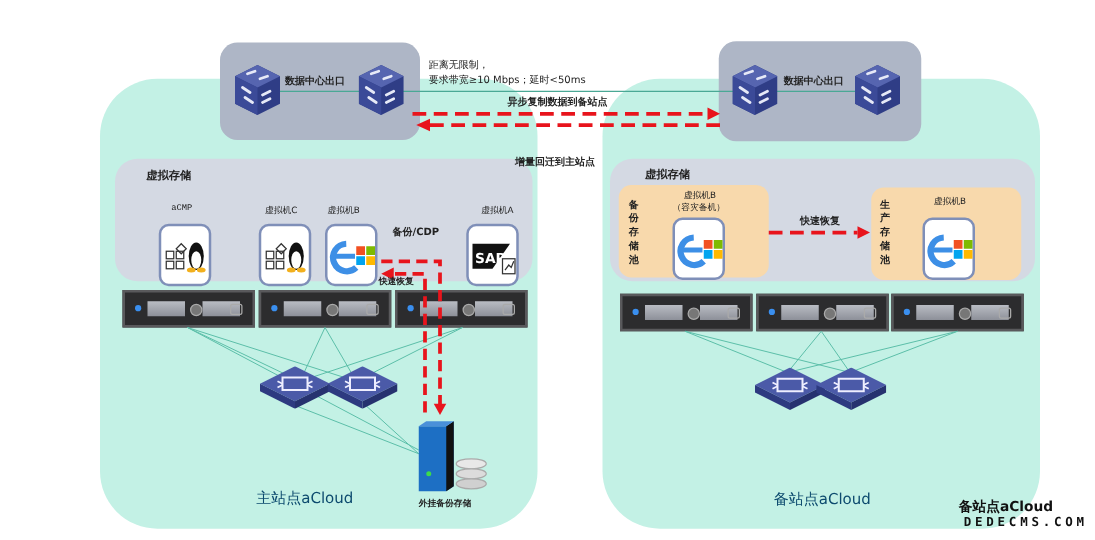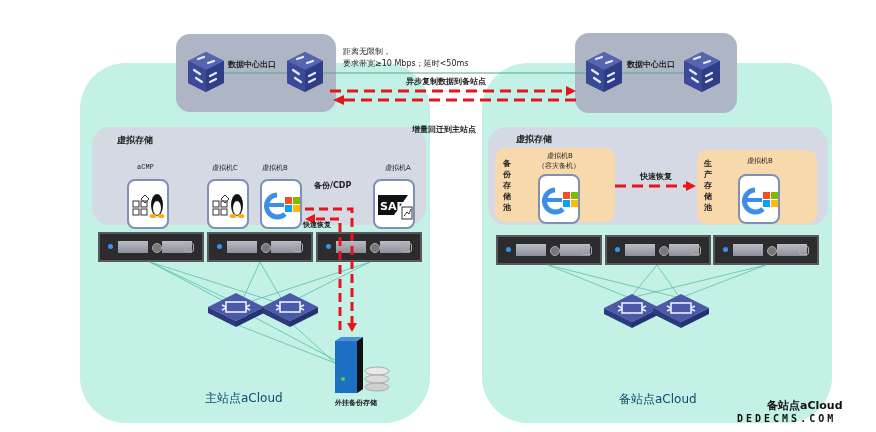--- a/index.html
+++ b/index.html
@@ -257,13 +257,13 @@
 </svg>
 
 <div class="abs lbl bold" style="left:314px;top:180px;">备份/CDP</div>
 <div class="abs lbl bold" style="left:303px;top:220px;font-size:7px;">快速恢复</div>
 <div class="abs lbl bold" style="left:335px;top:398px;font-size:7px;">外挂备份存储</div>
 
 <div class="abs site-title" style="left:205px;top:390px;">主站点aCloud</div>
 <div class="abs site-title" style="left:619px;top:391px;">备站点aCloud</div>
 
 <div class="abs wm1" style="left:767px;top:398px;">备站点aCloud</div>
-<div class="abs wm2" style="left:722px;top:413px;padding-left:15px;">DEDECMS.COM</div>
+<div class="abs wm2" style="left:756px;top:413px;padding-left:15px;">DEDECMS.COM</div>
 
 </body></html>

